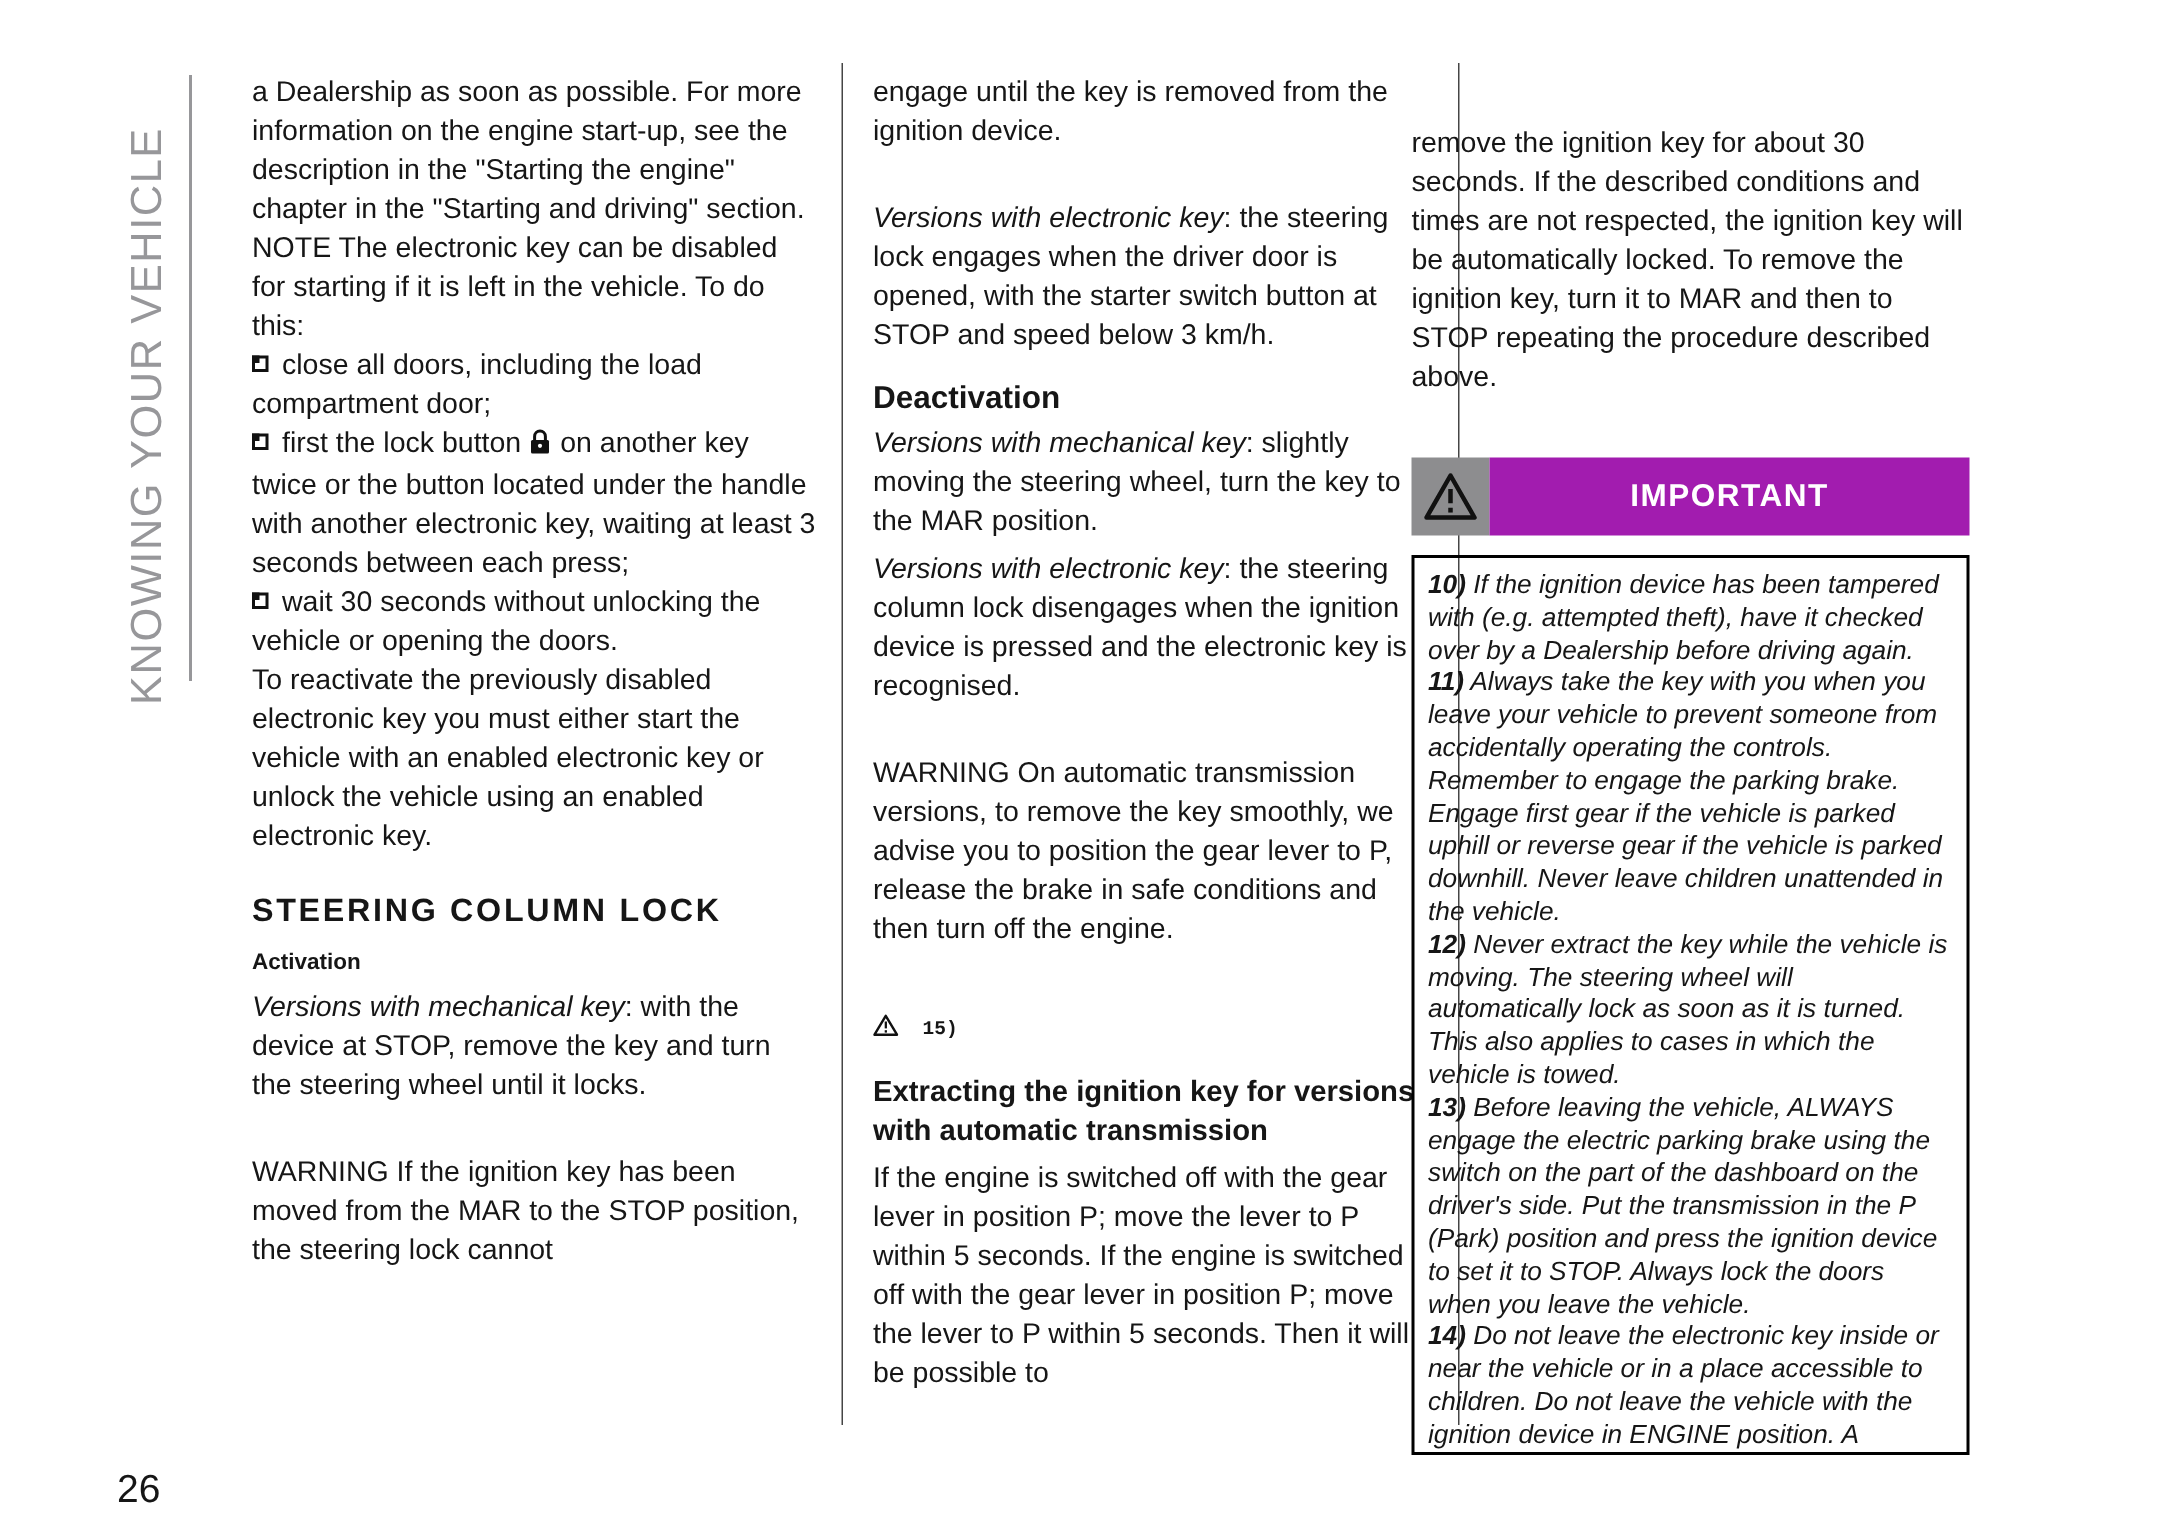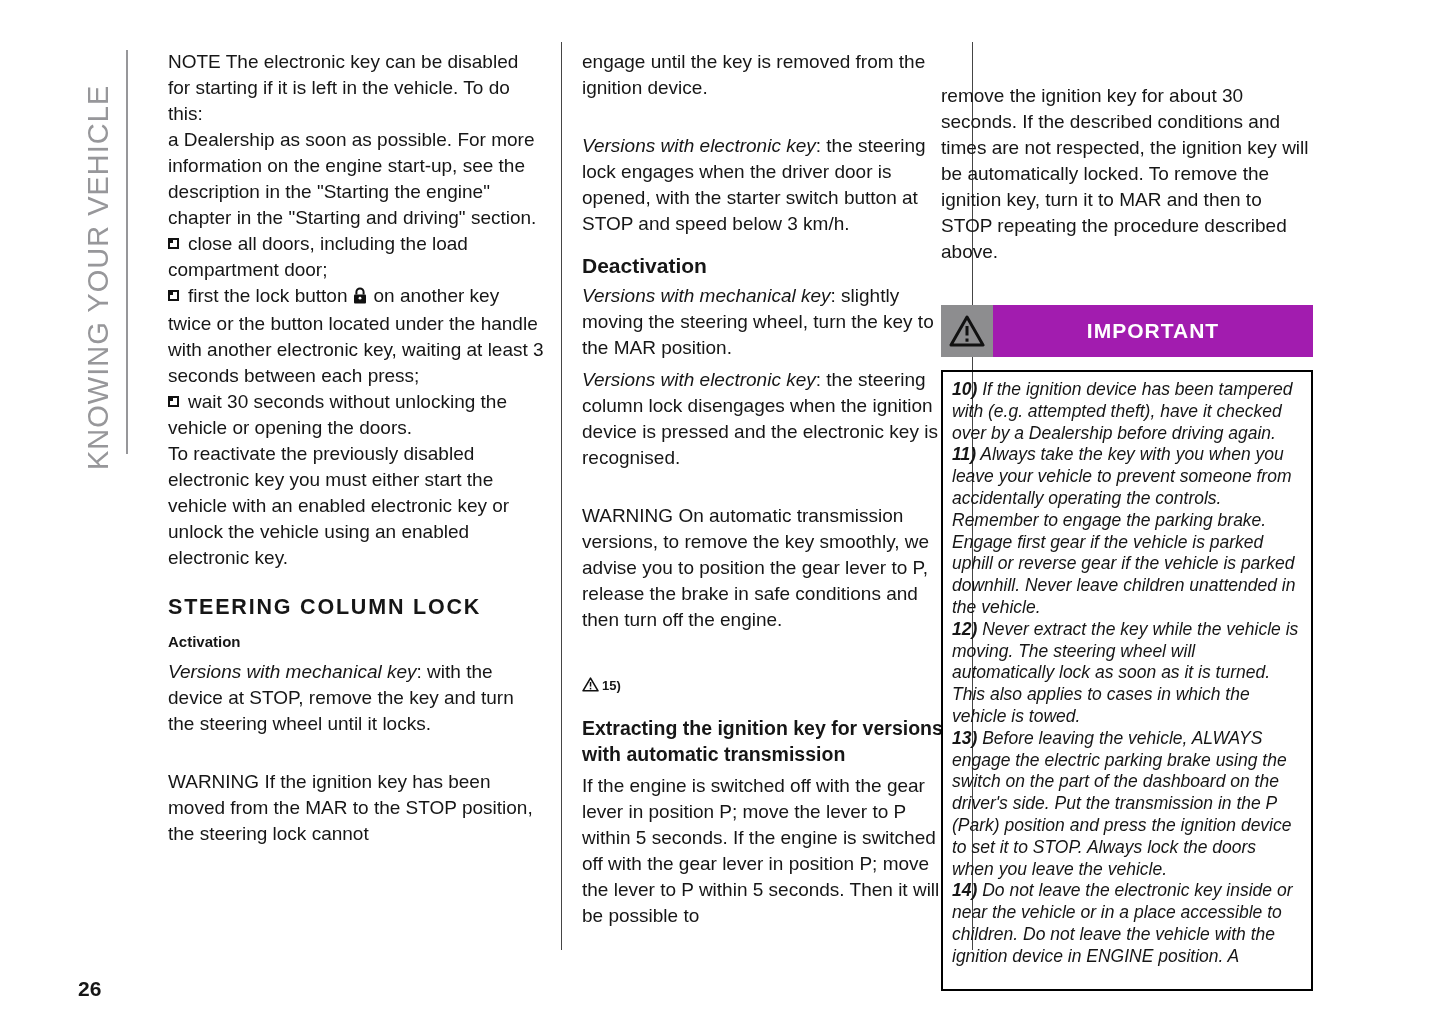--- a/index.html
+++ b/index.html
@@ -87,21 +87,21 @@
     content: "";
     position: absolute;
     left: -2px; top: -2px;
     width: 5px; height: 5px;
     background: #111;
   }
 
   .lock { display: inline-block; margin: 0 6px; vertical-align: -2px; }
 
   
-  .wref { margin-top: 40px; display: flex; align-items: flex-end; gap: 3px; }
+  .wref { margin-top: 40px; display: flex; align-items: flex-end; gap: 16px; font-family: Liberation Mono, monospace; }
   .wref .num { font-size: 13px; font-weight: bold; }
 
   
   .imp { margin-top: 40px; display: flex; height: 52px; width: 372px; }
   .imp-icon {
     width: 52px; flex: 0 0 52px;
     background: #8d8d8f;
     display: flex; align-items: center; justify-content: center;
   }
   .imp-bar {
@@ -112,49 +112,49 @@
     font-weight: bold;
     font-size: 21px;
     letter-spacing: 1px;
   }
 
   
   .warnbox {
     margin-top: 13px;
     width: 372px;
     border: 2px solid #000;
-    padding: 7px 9px 21px 9px;
+    padding: 7px 9px 0 9px;
     font-style: italic;
     font-size: 17.5px;
     line-height: 21.8px;
   }
   .warnbox .witem { margin: 0; }
   .warnbox b { font-weight: bold; }
 
   .pagenum {
     position: absolute;
     left: 78px; top: 977px;
-    font-size: 21px;
-    font-weight: bold;
+    font-size: 26px;
+    font-weight: normal;
   }
 </style>
 </head>
 <body>
 
 <div class="page">
 
   <div class="sidebar-rule"></div>
   <div class="sidebar-label">KNOWING YOUR VEHICLE</div>
 
   <div class="divider d1"></div>
   <div class="divider d2"></div>
 
   <div class="col col1">
+    <p class="para">a Dealership as soon as possible. For more information on the engine start-up, see the description in the "Starting the engine" chapter in the "Starting and driving" section.</p>
     <p class="para">NOTE The electronic key can be disabled for starting if it is left in the vehicle. To do this:</p>
-    <p class="para">a Dealership as soon as possible. For more information on the engine start-up, see the description in the "Starting the engine" chapter in the "Starting and driving" section.</p>
     <p class="para"><span class="sq"></span><span>close all doors, including the load compartment door;</span></p>
     <p class="para"><span class="sq"></span><span>first the lock button</span><span class="lock"><svg width="14" height="17" viewBox="0 0 14 17">
             <path d="M3.4 7.4V5a3.6 3.6 0 0 1 7.2 0v2.4" fill="none" stroke="#111" stroke-width="2"></path>
             <rect x="1" y="7.4" width="12" height="9" rx="1" fill="#111"></rect>
             <circle cx="7" cy="11.2" r="1.4" fill="#fff"></circle>
           </svg></span><span>on another key twice or the button located under the handle with another electronic key, waiting at least 3 seconds between each press;</span></p>
     <p class="para"><span class="sq"></span><span>wait 30 seconds without unlocking the vehicle or opening the doors.</span></p>
     <p class="para">To reactivate the previously disabled electronic key you must either start the vehicle with an enabled electronic key or unlock the vehicle using an enabled electronic key.</p>
     <h2 class="sect">STEERING COLUMN LOCK</h2>
     <h3 class="sub">Activation</h3>

